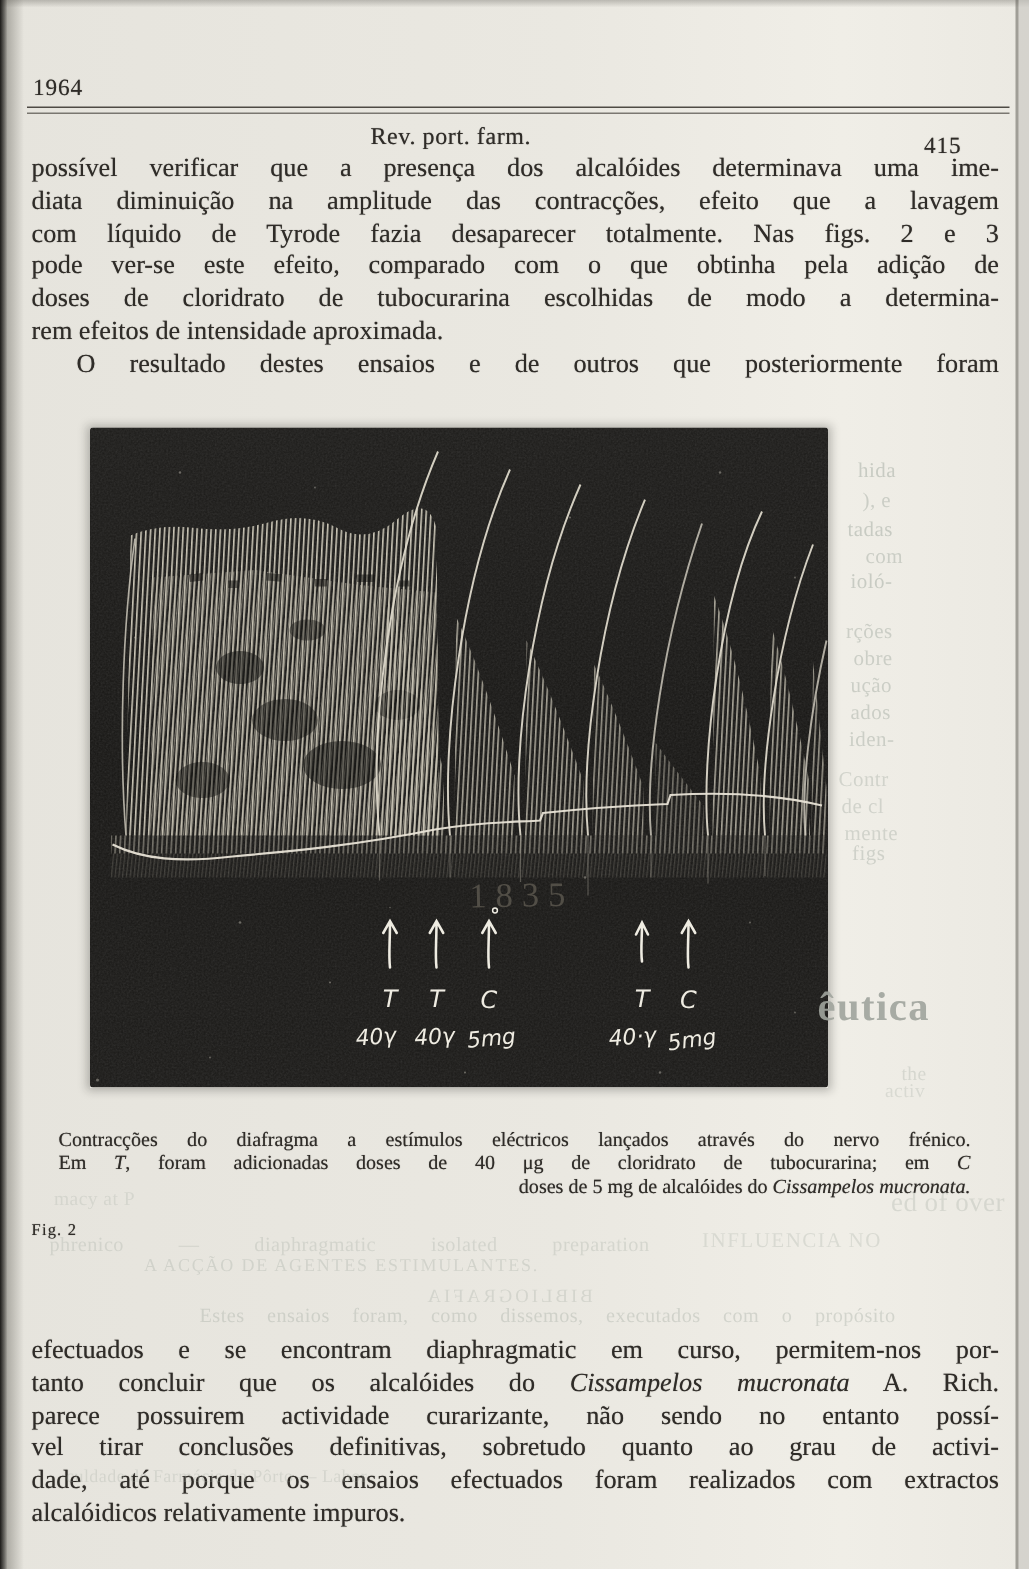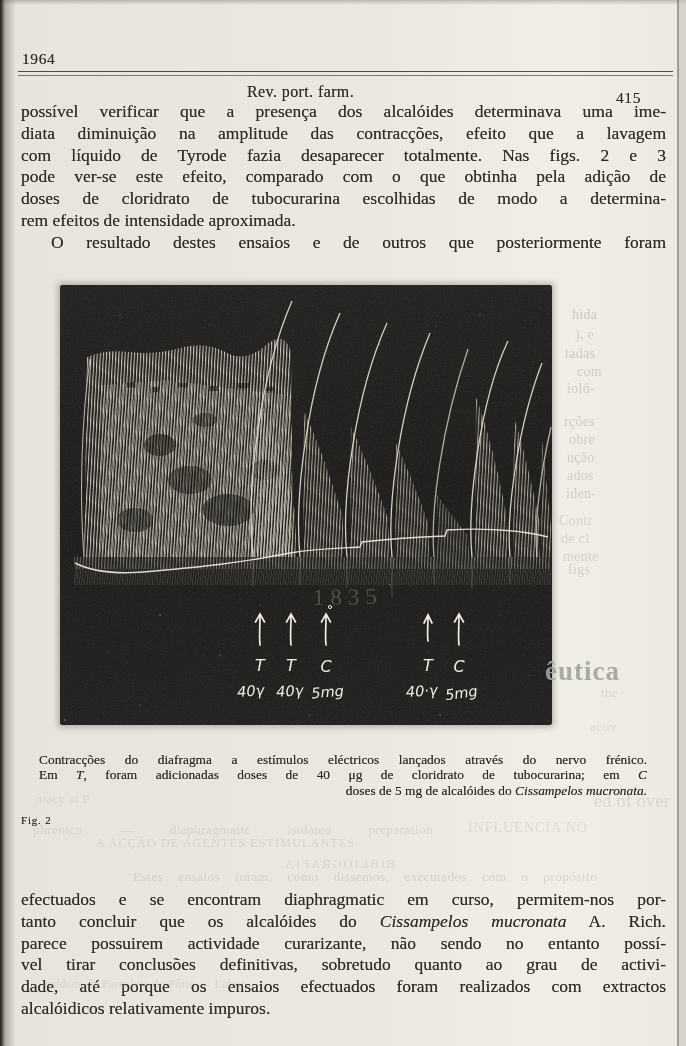--- a/index.html
+++ b/index.html
@@ -216,21 +216,21 @@
   <div class="ghost" style="left:569px;top:432px;opacity:.5">obre</div>
   <div class="ghost" style="left:567px;top:450px;opacity:.5">ução</div>
   <div class="ghost" style="left:567px;top:468px;opacity:.5">ados</div>
   <div class="ghost" style="left:566px;top:486px;opacity:.5">iden-</div>
   <div class="ghost" style="left:559px;top:513px;opacity:.42">Contr</div>
   <div class="ghost" style="left:561px;top:531px;opacity:.42">de cl</div>
   <div class="ghost" style="left:563px;top:549px;opacity:.42">mente</div>
   <div class="ghost" style="left:568px;top:562px;opacity:.45">figs</div>
 
   <div class="stamp">êutica</div>
-  <div class="ghost" style="left:601px;top:685px;font-size:13px;opacity:.35">the</div>
+  <div class="ghost" style="left:601px;top:708px;font-size:13px;opacity:.35">the</div>
   <div class="ghost" style="left:590px;top:719px;font-size:13px;opacity:.3">activ</div>
 
   <div class="ghost" style="left:36px;top:791px;font-size:13px;opacity:.28">macy at P</div>
   <div class="ghost" style="left:594px;top:791px;font-size:18px;opacity:.33">ed of over</div>
   <div class="ghost gj" style="left:33px;top:822px;width:400px;font-size:13.5px;opacity:.33">phrenico — diaphragmatic isolated preparation</div>
   <div class="ghost" style="left:468px;top:820px;font-size:14px;letter-spacing:1px;opacity:.3">INFLUENCIA NO</div>
   <div class="ghost" style="left:96px;top:836px;font-size:12px;letter-spacing:1.2px;opacity:.35">A ACÇÃO DE AGENTES ESTIMULANTES.</div>
   <div class="ghost mirror" style="left:283px;top:857px;font-size:12.5px;letter-spacing:2px;opacity:.33">BIBLIOGRAFIA</div>
   <div class="ghost gj" style="left:133px;top:869px;width:464px;font-size:13.5px;opacity:.4">Estes ensaios foram, como dissemos, executados com o propósito</div>
   <div class="ghost" style="left:44px;top:977px;font-size:12px;opacity:.3">culdade de Farmácia do Pôrto — Labor</div>

